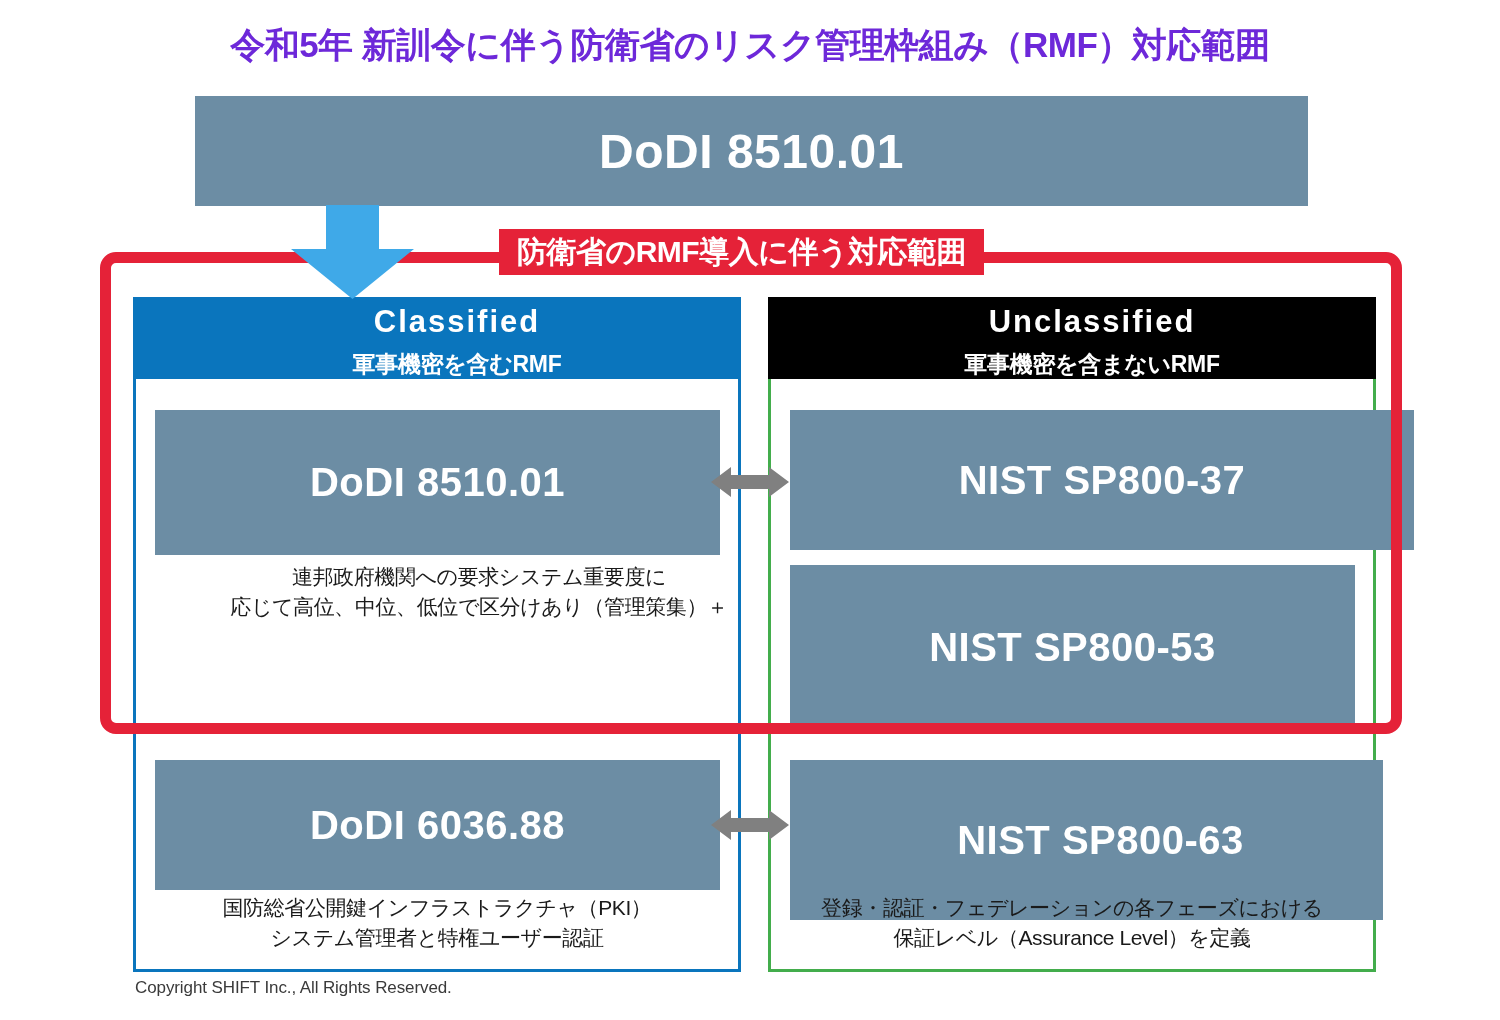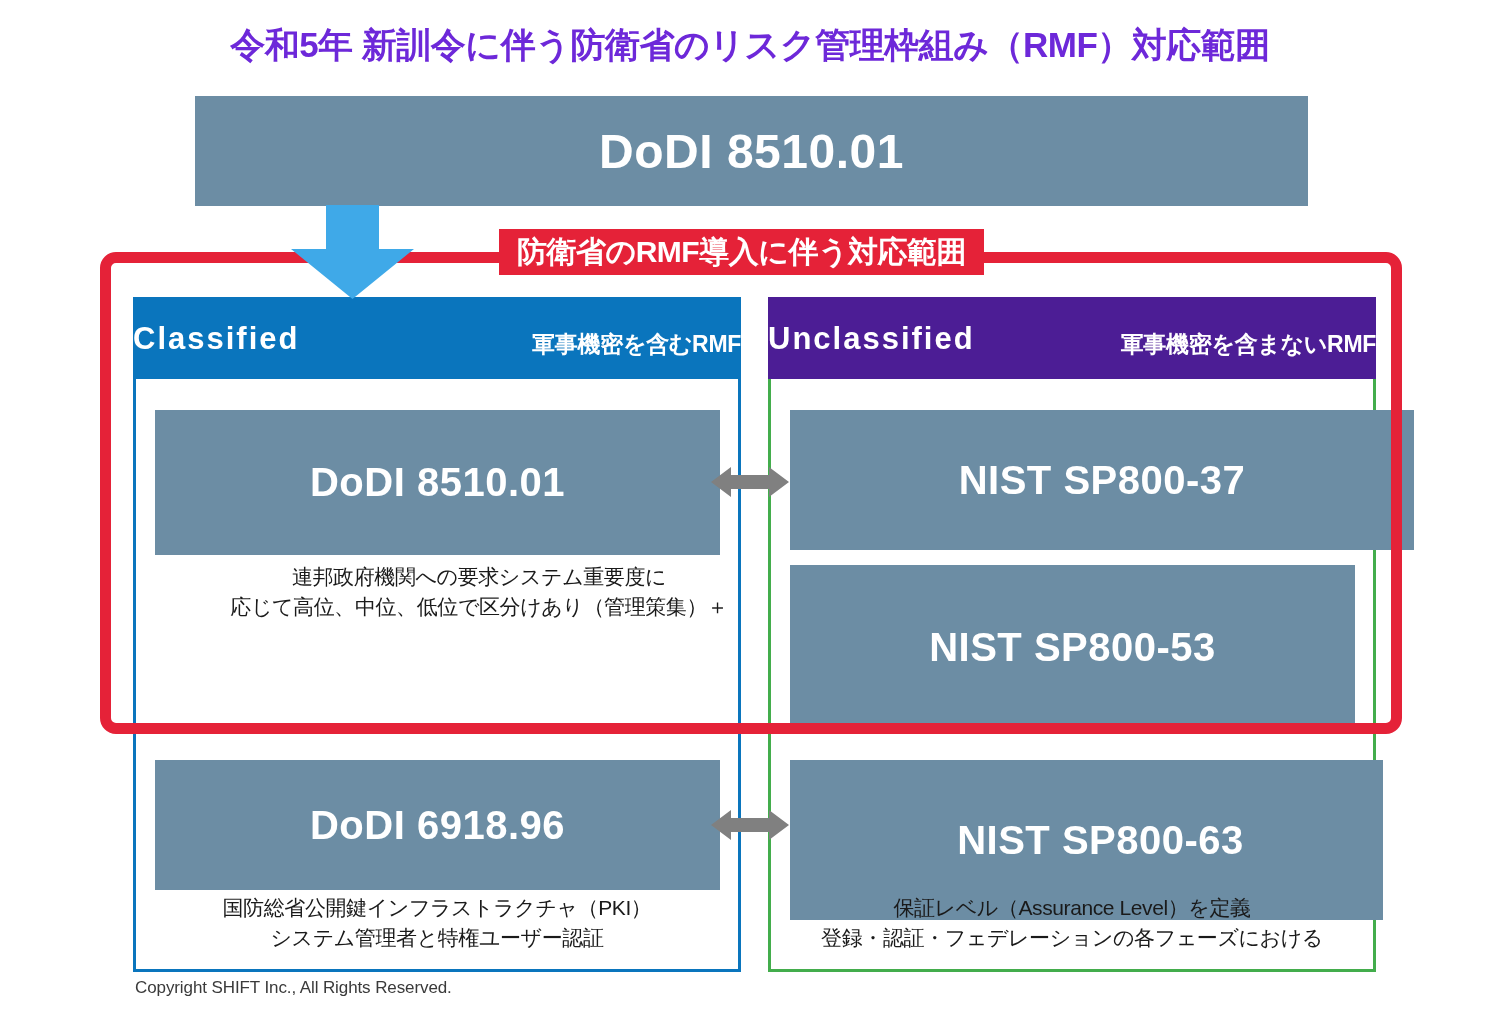--- a/index.html
+++ b/index.html
@@ -98,28 +98,30 @@
     height: 675px;
     box-sizing: border-box;
     z-index: 2;
   }
   .col-left  { left: 133px; border: 3px solid #0a75bd; }
   .col-right { left: 768px; border: 3px solid #43ad4c; }
 
   .col-header {
     height: 82px;
     display: flex;
-    align-items: center;
-    justify-content: space-between;
+    flex-direction: column;
+    align-items: center;
+    justify-content: flex-end;
     color: #ffffff;
     box-sizing: border-box;
     margin: -3px -3px 0 -3px;
+    padding-left: 40px;
   }
   .col-left .col-header  { background: #0a75bd; }
-  .col-right .col-header { background: #4c1d95; }
+  .col-right .col-header { background: #000000; }
   .col-header-en {
     font-size: 31px;
     font-weight: bold;
     letter-spacing: 2px;
     line-height: 1.0;
   }
   .col-header-ja {
     font-size: 23px;
     font-weight: bold;
     letter-spacing: -0.3px;
@@ -216,39 +218,39 @@
 
 <div class="std-box box-l1">
   <span class="std-box-label">DoDI 8510.01</span>
 </div>
 <div class="caption cap-l1">
   <div>連邦政府機関への要求システム重要度に</div>
   <div>応じて高位、中位、低位で区分けあり（管理策集）＋</div>
 </div>
 
 <div class="std-box box-l2">
-  <span class="std-box-label">DoDI 6918.96</span>
+  <span class="std-box-label">DoDI 6036.88</span>
 </div>
 <div class="caption cap-l2">
   <div>国防総省公開鍵インフラストラクチャ（PKI）</div>
   <div>システム管理者と特権ユーザー認証</div>
 </div>
 
 <div class="std-box box-r1">
   <span class="std-box-label">NIST SP800-37</span>
 </div>
 <div class="std-box box-r2">
   <span class="std-box-label">NIST SP800-53</span>
 </div>
 <div class="std-box box-r3">
   <span class="std-box-label">NIST SP800-63</span>
 </div>
 <div class="caption cap-r3">
+  <div>登録・認証・フェデレーションの各フェーズにおける</div>
   <div>保証レベル（Assurance Level）を定義</div>
-  <div>登録・認証・フェデレーションの各フェーズにおける</div>
 </div>
 
 <div class="h-arrow h-arrow-top">
   <svg width="78" height="34" viewBox="0 0 78 34" xmlns="http://www.w3.org/2000/svg">
     <polygon points="0,17 20,2 20,10 58,10 58,2 78,17 58,32 58,24 20,24 20,32" fill="#808080"></polygon>
   </svg>
 </div>
 <div class="h-arrow h-arrow-bottom">
   <svg width="78" height="34" viewBox="0 0 78 34" xmlns="http://www.w3.org/2000/svg">
     <polygon points="0,17 20,2 20,10 58,10 58,2 78,17 58,32 58,24 20,24 20,32" fill="#808080"></polygon>

